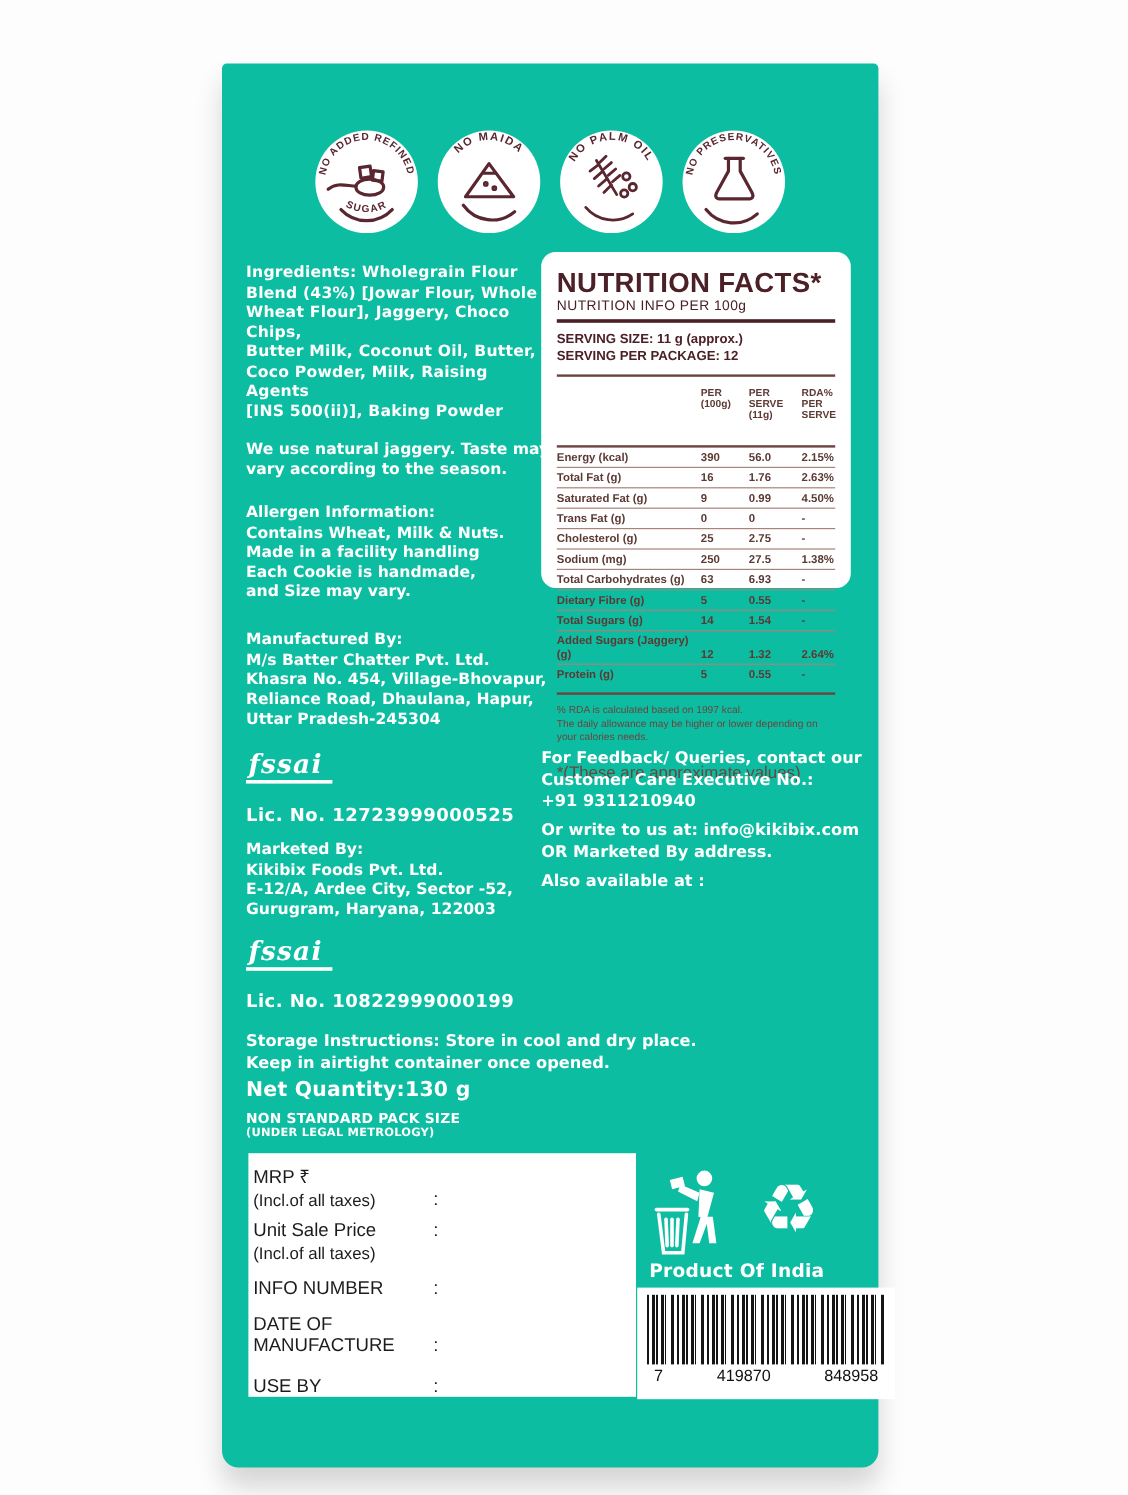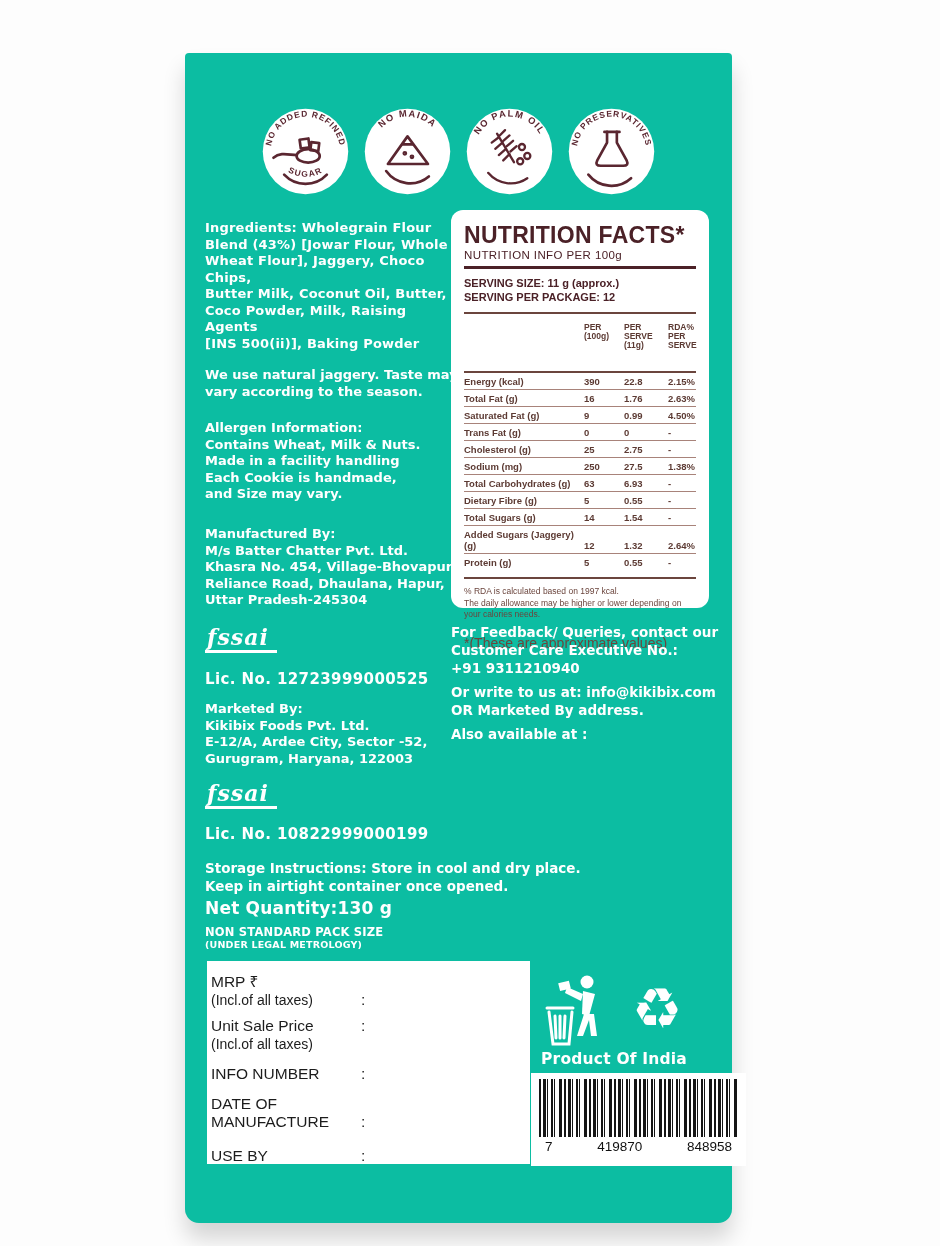--- a/index.html
+++ b/index.html
@@ -26,21 +26,21 @@
   .lic{font-size:15px;letter-spacing:.4px;}
   .lic1{left:20px;top:617px;}
   .lic2{left:20px;top:772px;}
   .marketed{left:20px;top:648px;width:258px;font-size:13px;line-height:16.5px;}
   .storage{left:20px;top:806px;width:420px;font-size:13.5px;line-height:18px;}
   .netqty{left:20px;top:845px;font-size:17px;font-weight:700;letter-spacing:.2px;}
   .packsize{left:20px;top:873px;font-size:11.5px;line-height:12.5px;font-weight:700;letter-spacing:.2px;}
   .packsize .sub{font-size:9.5px;font-weight:600;}
 
   
-  .nf-card{position:absolute;left:266px;top:157px;width:258px;height:398px;background:#ffffff;
+  .nf-card{position:absolute;left:266px;top:157px;width:258px;height:280px;background:#ffffff;
            border-radius:12px;padding:12px 13px;box-sizing:border-box;color:#5c3a33;
            font-family:"Liberation Sans",sans-serif;}
   .nf-title{font-size:23px;font-weight:bold;color:#4b2127;letter-spacing:.3px;}
   .nf-sub{font-size:11.5px;font-weight:normal;color:#4b2127;letter-spacing:.4px;margin-top:0;}
   .rule-thick{height:3px;background:#4b2127;margin:5px 0 7px;}
   .rule-med{height:2px;background:#6b453d;margin:7px 0 0;}
   .nf-serving{font-size:11px;font-weight:bold;line-height:1.3;color:#4b2127;}
   .nf-table{margin-top:6px;}
   .nf-row{display:grid;grid-template-columns:120px 40px 44px 1fr;align-items:end;
           border-top:1px solid #a8837a;padding:3px 0 2px;font-size:9.5px;font-weight:bold;color:#5c3a33;}
@@ -219,21 +219,21 @@
           <span class="pre">PER
 SERVE
 (11g)</span>
           <span class="pre">RDA%
 PER
 SERVE</span>
         </div>
         <div class="nf-row first">
           <span>Energy (kcal)</span>
             <span>390</span>
-            <span>22.8</span>
+            <span>56.0</span>
             <span>2.15%</span>
         </div>
         <div class="nf-row">
           <span>Total Fat (g)</span>
             <span>16</span>
             <span>1.76</span>
             <span>2.63%</span>
         </div>
         <div class="nf-row">
           <span>Saturated Fat (g)</span>

